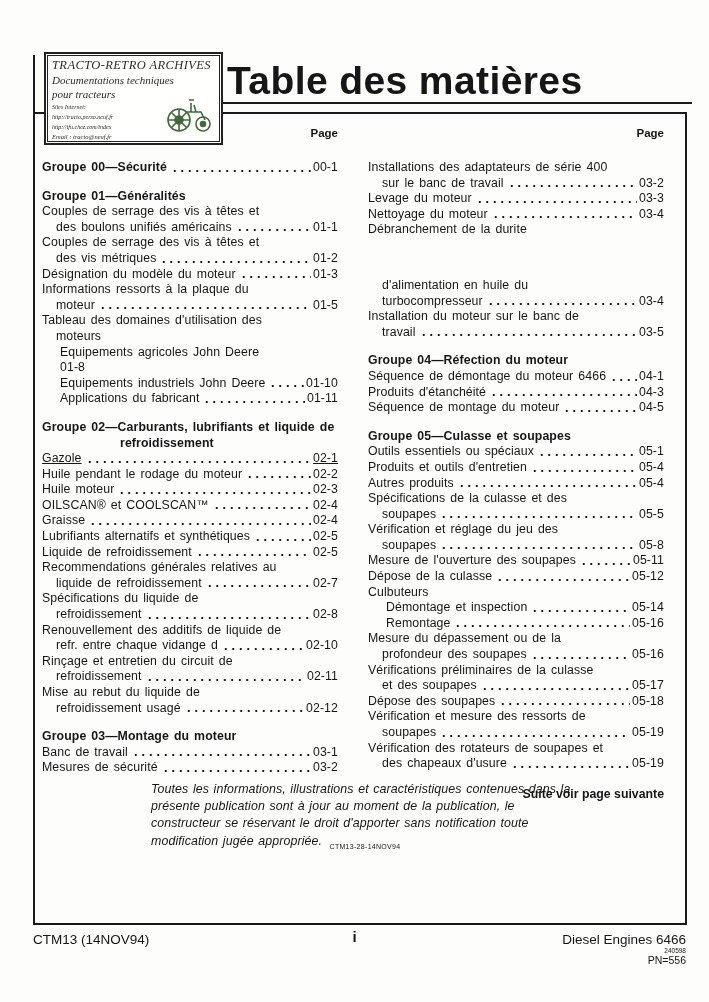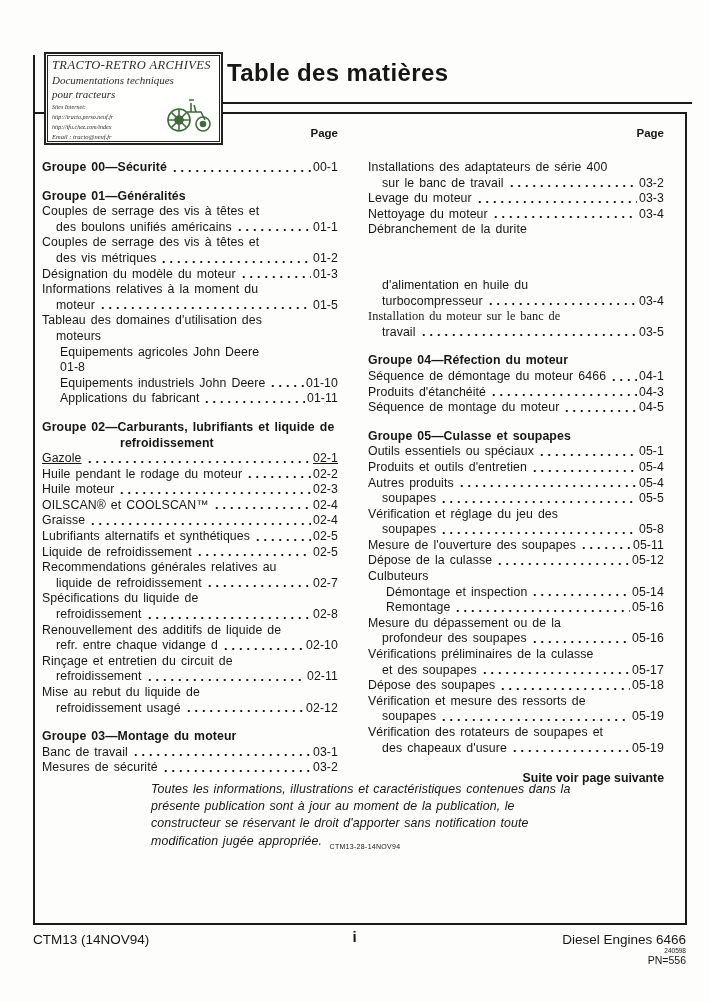--- a/index.html
+++ b/index.html
@@ -5,21 +5,21 @@
   * { margin:0; padding:0; box-sizing:border-box; }
   html,body { background:#e8e8e8; }
   body { width:709px; height:1002px; font-family:"Liberation Sans", sans-serif; color:#161616; position:relative; }
   .page { position:absolute; left:0; top:0; width:709px; height:1002px; background:#fdfdfc; overflow:hidden; }
 
   
   .frame { position:absolute; left:33px; top:112px; width:654px; height:813px; border:2px solid #1a1a1a; background:transparent; }
   .left-ext { position:absolute; left:33px; top:55px; width:2px; height:60px; background:#1a1a1a; }
   .title-underline { position:absolute; left:206px; top:102px; width:486px; height:2px; background:#1a1a1a; }
 
-  .title { position:absolute; left:227px; top:59px; font-size:24px; font-weight:bold; letter-spacing:.4px; white-space:nowrap; }
+  .title { position:absolute; left:227px; top:59px; font-size:39px; font-weight:bold; letter-spacing:.4px; white-space:nowrap; }
 
   
   .stamp { position:absolute; left:44px; top:52px; width:179px; height:93px; background:#fffffe; border:2px solid #222; z-index:3; }
   .stamp-inner { position:absolute; inset:1px; border:1px solid #222; padding:2px 4px; overflow:hidden; font-family:"Liberation Serif", serif; color:#2b2b2b; }
   .stamp-name { font-size:12.5px; font-style:italic; letter-spacing:.4px; white-space:nowrap; }
   .stamp-sub { font-size:11px; font-style:italic; line-height:14px; }
   .stamp-tiny { margin-top:3px; font-size:6px; font-style:italic; line-height:7px; width:108px; }
   .stamp-email { margin-top:2px; font-size:6.5px; font-style:italic; }
   .tractor { position:absolute; right:4px; top:36px; }
 
@@ -126,21 +126,21 @@
         </div>
         <div class="row">
           <div class="line" style="padding-left: 0px;">
             <span class="txt">Désignation du modèle du moteur</span>
             <span class="dots"></span>
             <span class="pg">01-3</span>
           </div>
         </div>
         <div class="row">
           <div class="line" style="padding-left: 0px;">
-            <span class="txt">Informations relatives à la moment du</span>
+            <span class="txt">Informations ressorts à la plaque du</span>
           </div>
           <div class="line" style="padding-left: 14px;">
             <span class="txt">moteur</span>
             <span class="dots"></span>
             <span class="pg">01-5</span>
           </div>
         </div>
         <div class="row">
           <div class="line" style="padding-left: 0px;">
             <span class="txt">Tableau des domaines d'utilisation des</span>
@@ -335,21 +335,21 @@
           <div class="line" style="padding-left: 14px; margin-top: 40px;">
             <span class="txt">d'alimentation en huile du</span>
           </div>
           <div class="line" style="padding-left: 14px;">
             <span class="txt">turbocompresseur</span>
             <span class="dots"></span>
             <span class="pg">03-4</span>
           </div>
         </div>
         <div class="row">
-          <div class="line" style="padding-left: 0px; font-family: Liberation Serif, serif;">
+          <div class="line" style="padding-left: 0px;">
             <span class="txt">Installation du moteur sur le banc de</span>
           </div>
           <div class="line" style="padding-left: 14px;">
             <span class="txt">travail</span>
             <span class="dots"></span>
             <span class="pg">03-5</span>
           </div>
         </div>
         <div class="spacer"></div>
         <div class="row heading">
@@ -399,20 +399,23 @@
           </div>
         </div>
         <div class="row">
           <div class="line" style="padding-left: 0px;">
             <span class="txt">Autres produits</span>
             <span class="dots"></span>
             <span class="pg">05-4</span>
           </div>
         </div>
         <div class="row">
+          <div class="line" style="padding-left: 0px;">
+            <span class="txt">Spécifications de la culasse et des</span>
+          </div>
           <div class="line" style="padding-left: 14px;">
             <span class="txt">soupapes</span>
             <span class="dots"></span>
             <span class="pg">05-5</span>
           </div>
         </div>
         <div class="row">
           <div class="line" style="padding-left: 0px;">
             <span class="txt">Vérification et réglage du jeu des</span>
           </div>

